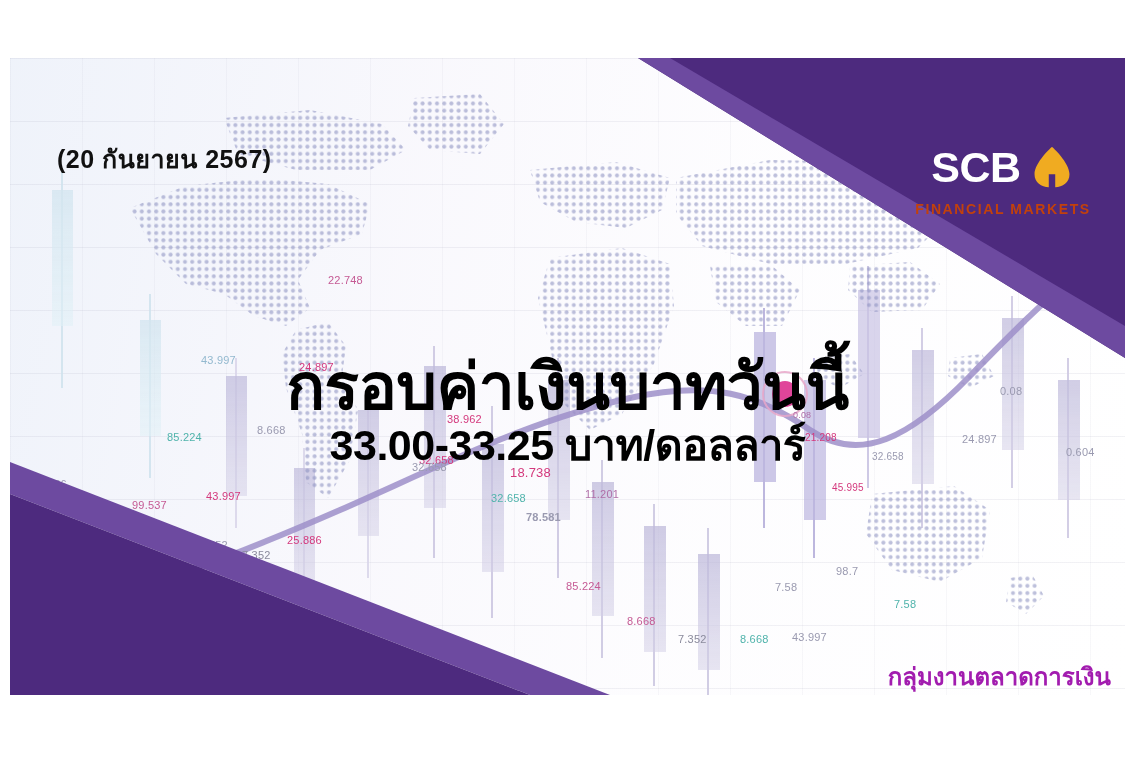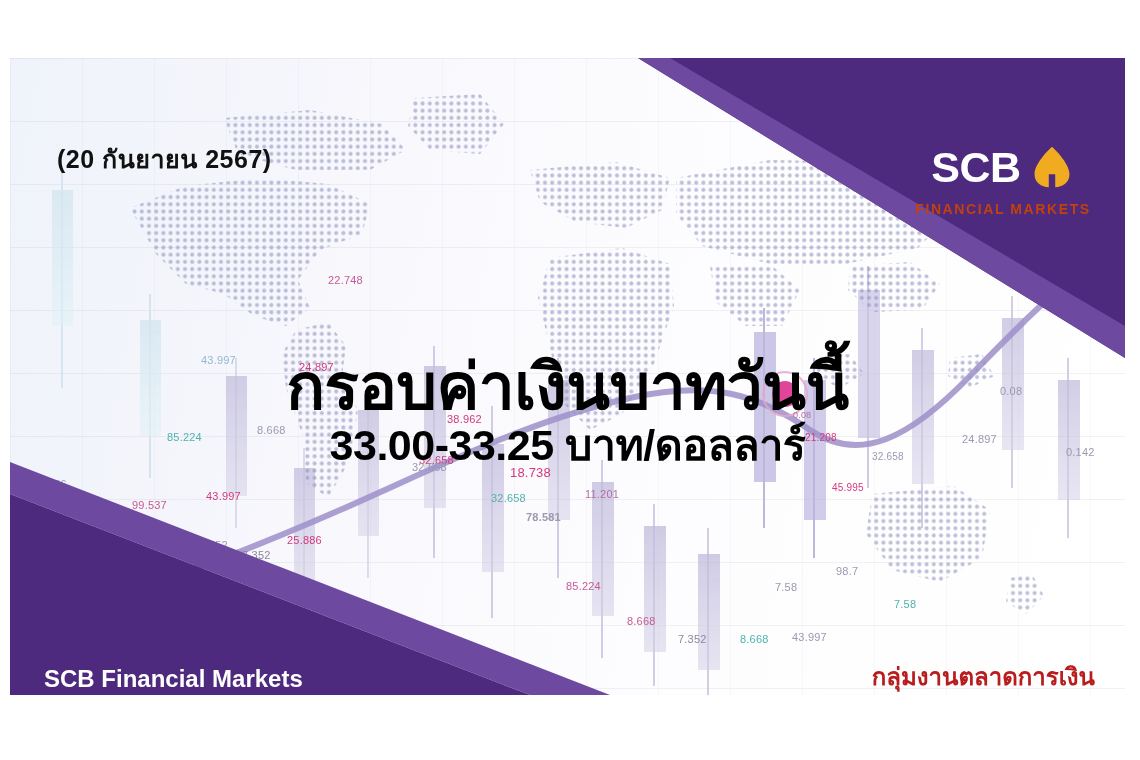--- a/index.html
+++ b/index.html
@@ -89,23 +89,23 @@
     left:34px; top:604px;
     color:#ffffff;
     font-size:24px;
     font-weight:700;
     line-height:1.38;
     white-space:nowrap;
   }
 
   #org{
     position:absolute;
-    right:30px; top:602px;
+    right:14px; top:602px;
     text-align:right;
-    color:#b91c1c;
+    color:#a21caf;
     font-size:24px;
     font-weight:700;
     line-height:1.42;
     white-space:nowrap;
   }
 
   
   #logo{
     position:absolute;
     right:28px; top:86px;
@@ -301,21 +301,21 @@
         <span class="tick" style="left: 556px; top: 522px; color: rgb(197, 90, 148); font-size: 11px;">85.224</span>
         <span class="tick" style="left: 617px; top: 557px; color: rgb(197, 90, 148); font-size: 11px;">8.668</span>
         <span class="tick" style="left: 668px; top: 575px; color: rgb(138, 138, 156); font-size: 11px;">7.352</span>
         <span class="tick" style="left: 730px; top: 575px; color: rgb(79, 179, 171); font-size: 11px;">8.668</span>
         <span class="tick" style="left: 782px; top: 573px; color: rgb(154, 154, 176); font-size: 11px;">43.997</span>
         <span class="tick" style="left: 826px; top: 507px; color: rgb(154, 154, 176); font-size: 11px;">98.7</span>
         <span class="tick" style="left: 765px; top: 523px; color: rgb(154, 154, 176); font-size: 11px;">7.58</span>
         <span class="tick" style="left: 884px; top: 540px; color: rgb(79, 179, 171); font-size: 11px;">7.58</span>
         <span class="tick" style="left: 990px; top: 327px; color: rgb(154, 154, 176); font-size: 11px;">0.08</span>
         <span class="tick" style="left: 952px; top: 375px; color: rgb(154, 154, 176); font-size: 11px;">24.897</span>
-        <span class="tick" style="left: 1056px; top: 388px; color: rgb(154, 154, 176); font-size: 11px;">0.142</span>
+        <span class="tick" style="left: 1056px; top: 388px; color: rgb(154, 154, 176); font-size: 11px;">0.604</span>
         <span class="tick" style="left: 795px; top: 374px; color: rgb(212, 57, 125); font-size: 10px;">21.208</span>
         <span class="tick" style="left: 862px; top: 393px; color: rgb(154, 154, 176); font-size: 10px;">32.658</span>
         <span class="tick" style="left: 822px; top: 424px; color: rgb(212, 57, 125); font-size: 10px;">45.995</span>
         <span class="tick" style="left: 783px; top: 352px; color: rgb(176, 111, 168); font-size: 9px;">0.08</span>
       </div>
 
     <svg class="corner" viewBox="0 0 1115 637" preserveAspectRatio="none">
 
       <polygon points="608,0 1115,0 1115,40 660,0" fill="#6d4aa0"></polygon>
       <polygon points="660,0 1115,0 1115,300 628,0" fill="#4d2a7e"></polygon>
@@ -326,24 +326,20 @@
       <polygon points="0,436 520,637 0,637" fill="#4d2a7e"></polygon>
     </svg>
 
     <div id="date-line">(20 กันยายน 2567)</div>
 
     <div id="headline">
       <span class="l1">กรอบค่าเงินบาทวันนี้</span>
       <span class="l2">33.00-33.25 บาท/ดอลลาร์</span>
     </div>
 
-    <div id="contact">
-      <div>SCB Financial Markets</div>
-
-    </div>
 
     <div id="org">
       <div>กลุ่มงานตลาดการเงิน</div>
       <div>ธนาคารไทยพาณิชย์</div>
     </div>
 
     <div id="logo">
       <div class="wordmark">
         <span class="scb">SCB</span>
         <svg width="46" height="46" viewBox="0 0 100 100">

